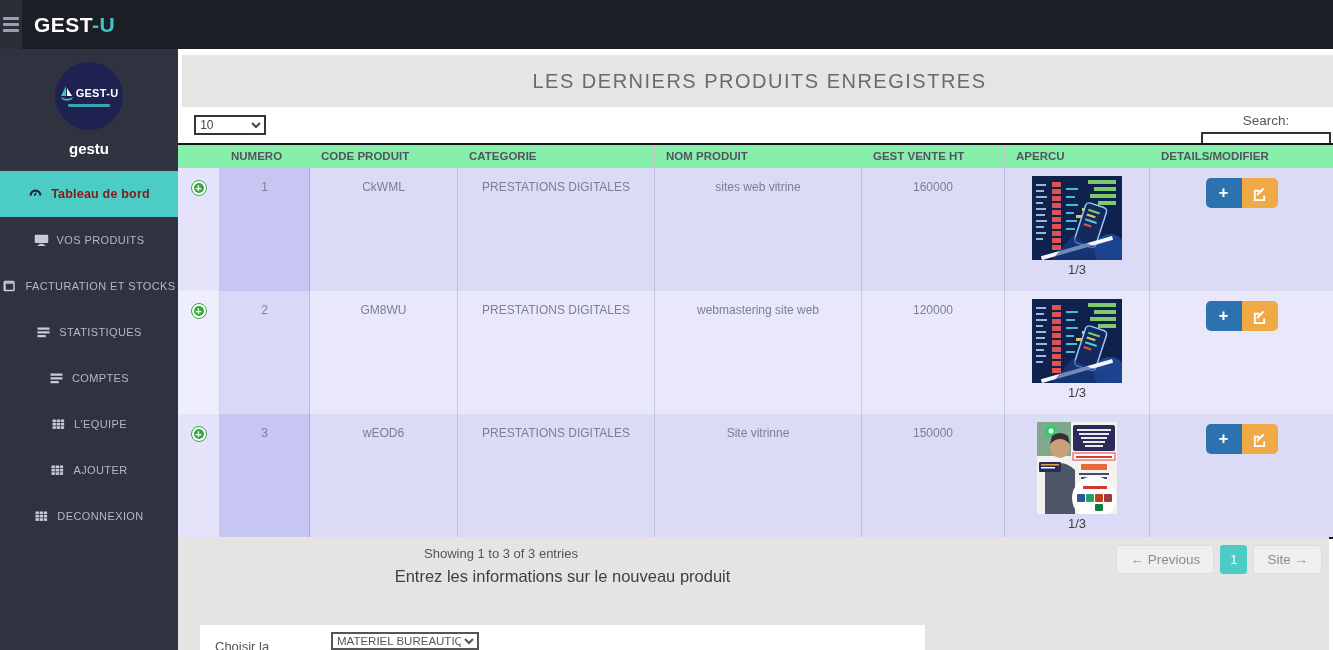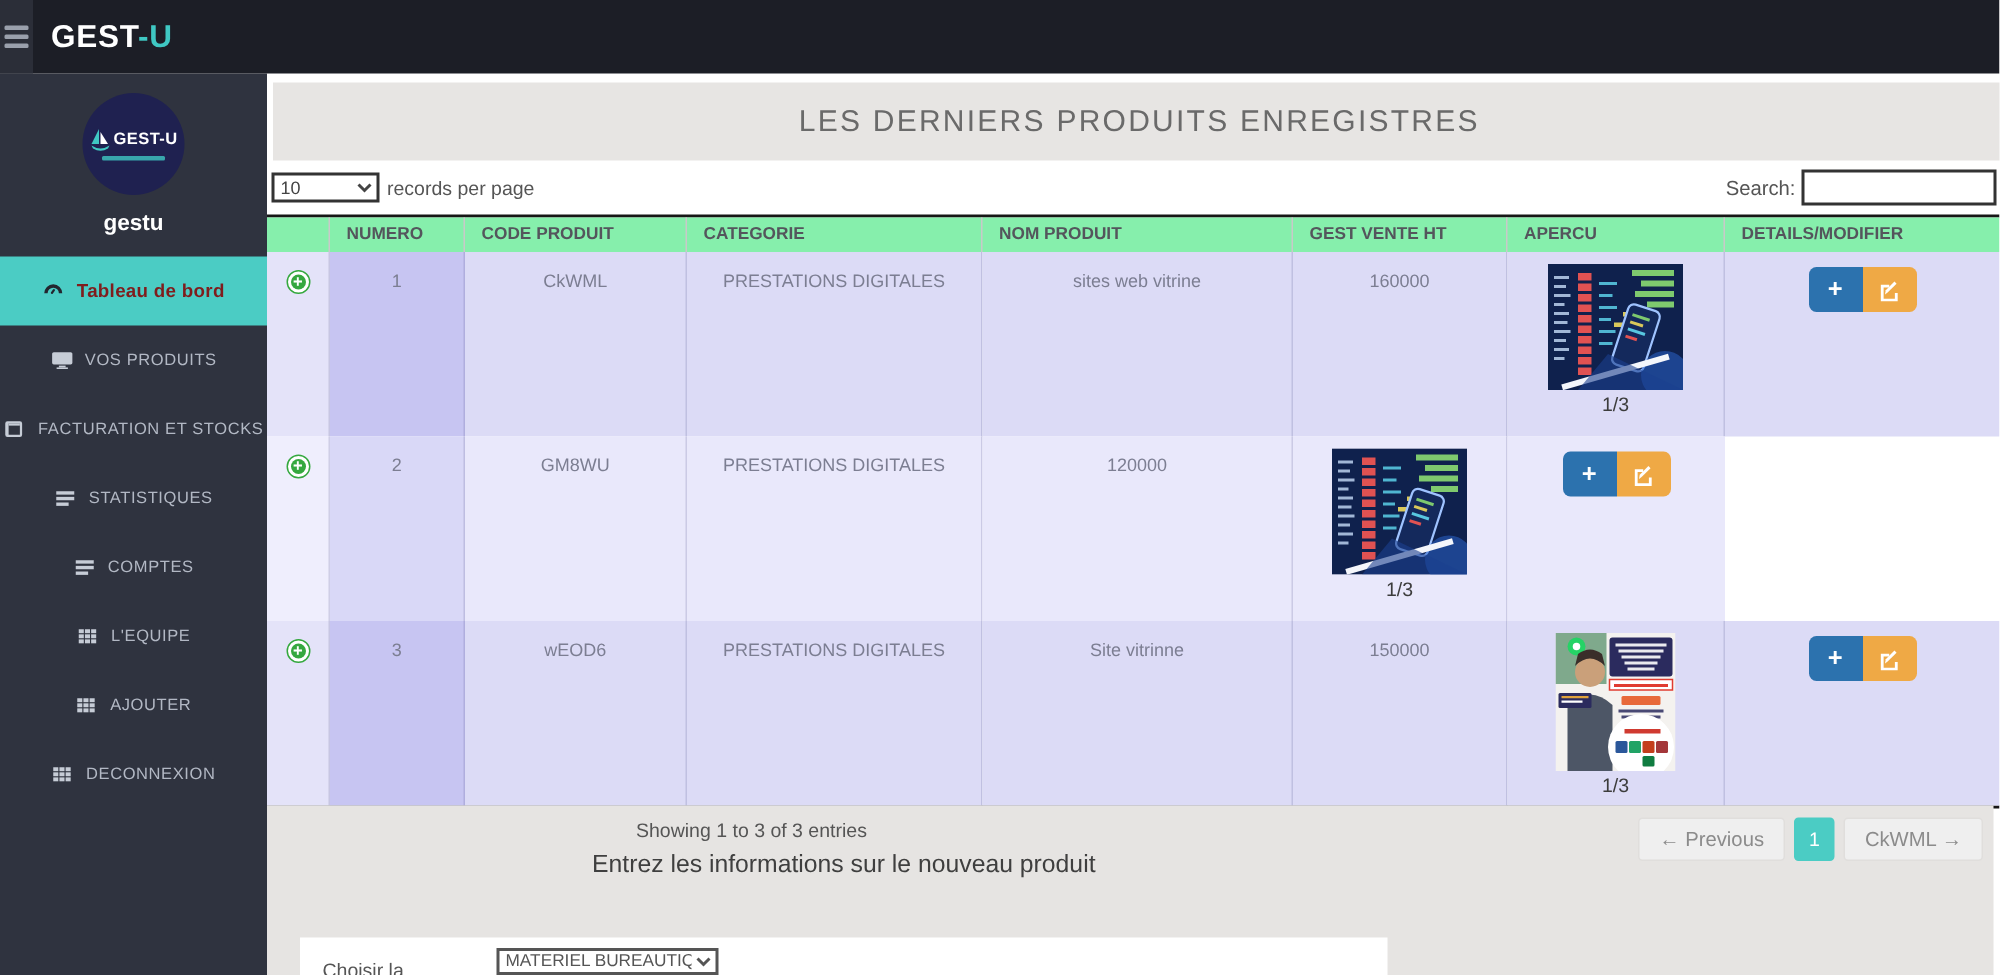--- a/index.html
+++ b/index.html
@@ -26,23 +26,23 @@
   .nav-item svg { width:15px; height:14px; fill:#c6ccd6; flex:0 0 auto; }
   .nav-item.active { background:#4bccc4; color:#7f1d1d; font-size:12.5px; font-weight:bold; letter-spacing:.2px; }
   .nav-item.active svg { fill:#23262f; }
 
   
   .main { position:absolute; top:49px; left:178px; width:1155px; height:601px; background:#ffffff; }
   .title-bar { position:absolute; top:6px; left:4px; width:1155px; height:52px; background:#e7e5e3; display:flex; align-items:center; justify-content:center; }
   .title-bar h1 { font-size:20px; font-weight:normal; color:#6a6a6a; letter-spacing:1.5px; }
 
   .controls { position:absolute; top:62px; left:0; width:1155px; height:32px; }
-  .records { position:absolute; left:3px; top:4px; display:flex; align-items:center; gap:5px; font-size:13px; color:#555; }
+  .records { position:absolute; left:3px; top:4px; display:flex; align-items:center; gap:5px; font-size:13px; color:#555;flex-direction:column; }
   .records select { width:72px; height:20px; border:2px solid #333; background:#fff; font-size:12px; color:#444; font-family:"Liberation Sans",sans-serif; }
-  .searchbox { position:absolute; right:2px; top:2px; display:flex; align-items:center; gap:4px; font-size:13.5px; color:#555; }
+  .searchbox { position:absolute; right:2px; top:2px; display:flex; align-items:center; gap:4px; font-size:13.5px; color:#555;flex-direction:column; }
   .searchbox input { width:130px; height:24px; border:2px solid #333; background:#fff; font-size:13px; padding:0 4px; }
 
   
   .grid-cols { display:grid; grid-template-columns:42px 90px 148px 197px 207px 143px 145px 1fr; }
   .table { position:absolute; top:94px; left:0; width:1155px; border-top:2px solid #161616; border-bottom:2px solid #161616; }
   .thead { height:23px; background:#86efac; }
   .th { font-size:11.5px; font-weight:bold; color:#54555c; line-height:22px; padding-left:11px; border-right:1px solid #c9c9c9; white-space:nowrap; overflow:hidden; }
   .th:last-child { border-right:none; }
   .trow { height:123px; }
   .td { border-right:1px solid rgba(95,95,150,.22); text-align:center; font-size:12px; color:#7c7e92; padding-top:12px; overflow:hidden; }
@@ -349,20 +349,21 @@
             </svg>
           </button>
       </div>
     </div>
 
     <div class="trow grid-cols r-even">
       <div class="td c-first"><span class="expander"></span></div>
       <div class="td c-num">2</div>
       <div class="td">GM8WU</div>
       <div class="td">PRESTATIONS DIGITALES</div>
+      <div class="td">webmastering site web</div>
       <div class="td">120000</div>
       <div class="td apercu">
         <svg class="thumb">
             <use href="#thumb-code"></use>
           </svg>
         <span class="caption">1/3</span>
       </div>
       <div class="td actions">
         <button class="btn btn-add">
             <span>+</span>
@@ -401,21 +402,21 @@
           </button>
       </div>
     </div>
   </div>
 
   <div class="footer">
     <div class="showing">Showing 1 to 3 of 3 entries</div>
     <div class="pagination">
       <button class="page-btn">← Previous</button>
       <button class="page-num">1</button>
-      <button class="page-btn">CkWML →</button>
+      <button class="page-btn">Site →</button>
     </div>
     <div class="form-col">
       <div class="form-title">Entrez les informations sur le nouveau produit</div>
       <div class="form-panel">
         <span class="choose-label">Choisir la</span>
         <select class="cat-select"><option>MATERIEL BUREAUTIQUE</option></select>
       </div>
     </div>
   </div>
 </div>

